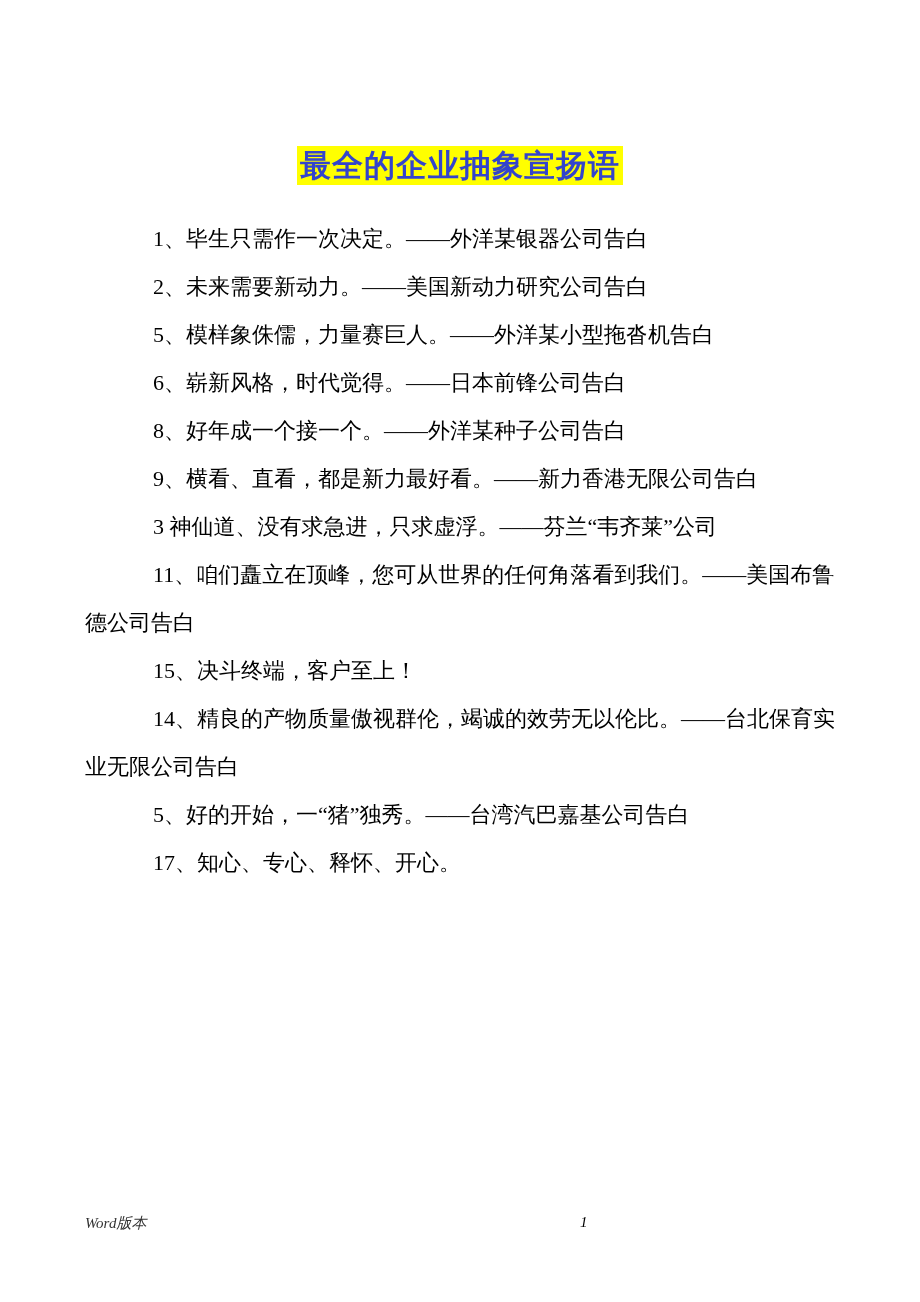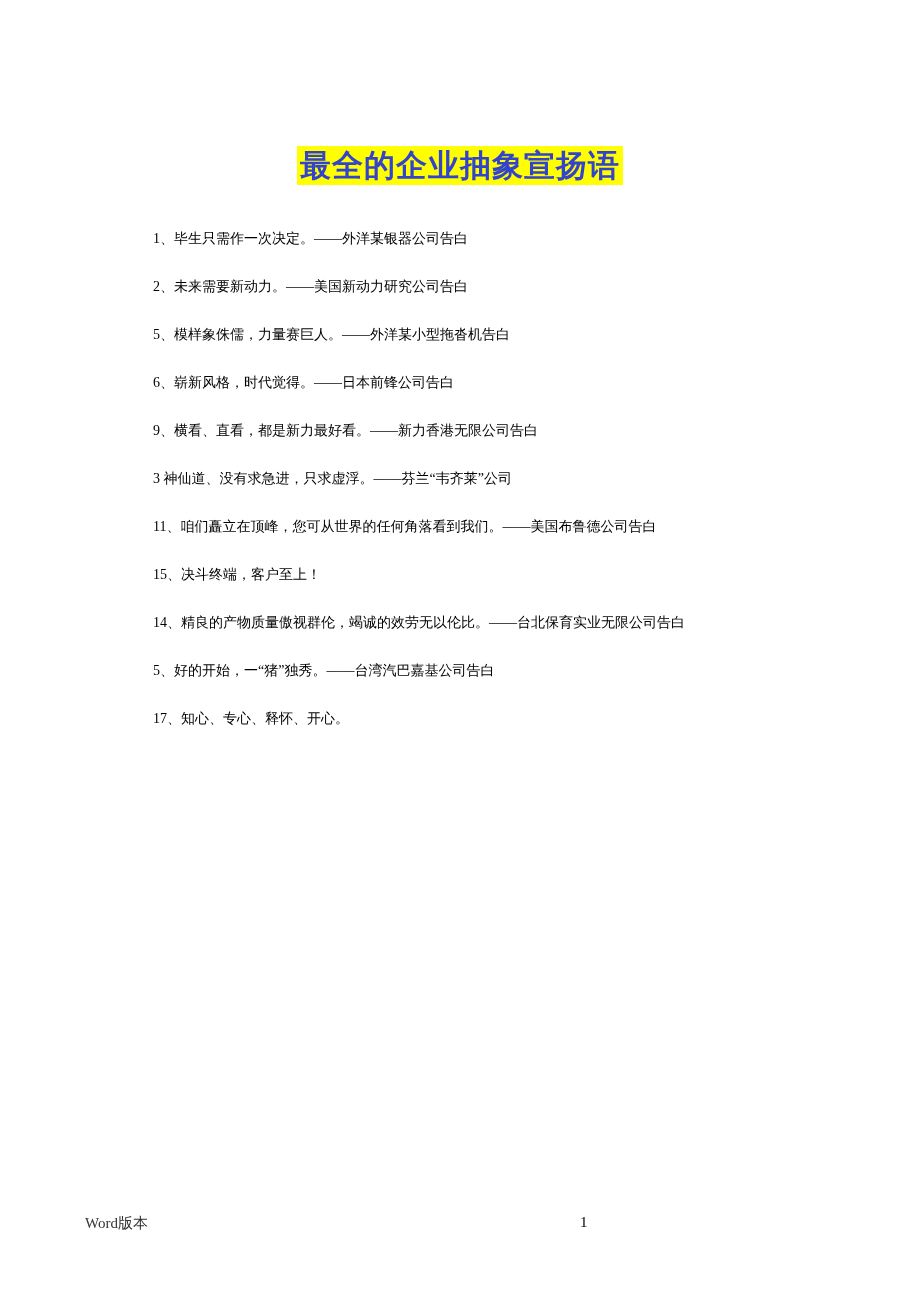--- a/index.html
+++ b/index.html
@@ -28,34 +28,35 @@
   .title .hl {
     padding: 2px 3px;
     
   }
   .content {
     margin: 28px 85px 0 85px;
     width: 750px;
   }
   .para {
     margin: 0;
-    font-size: 14px;
+    font-size: 22px;
     line-height: 48px;
     text-indent: 68px;
     color: #000000;
     word-break: break-all;
   }
   .footer {
     position: absolute;
     left: 85px;
     right: 85px;
     bottom: 66px;
     height: 22px;
     font-size: 15px;
     color: #333333;
+    font-style: italic;
   }
   .footer .left-label {
     position: absolute;
     left: 0;
     top: 0;
   }
   .footer .pagenum {
     position: absolute;
     left: 66%;
     top: 0;
@@ -70,20 +71,21 @@
 
   <h1 class="title">
     <span class="hl" style="color: rgb(51, 68, 204); background-color: rgb(255, 255, 0);">最全的企业抽象宣扬语</span>
   </h1>
 
   <div class="content" id="paragraphs">
       <p class="para">1、毕生只需作一次决定。——外洋某银器公司告白</p>
       <p class="para">2、未来需要新动力。——美国新动力研究公司告白</p>
       <p class="para">5、模样象侏儒，力量赛巨人。——外洋某小型拖沓机告白</p>
       <p class="para">6、崭新风格，时代觉得。——日本前锋公司告白</p>
+      <p class="para">8、好年成一个接一个。——外洋某种子公司告白</p>
       <p class="para">9、横看、直看，都是新力最好看。——新力香港无限公司告白</p>
       <p class="para">3 神仙道、没有求急进，只求虚浮。——芬兰“韦齐莱”公司</p>
       <p class="para">11、咱们矗立在顶峰，您可从世界的任何角落看到我们。——美国布鲁德公司告白</p>
       <p class="para">15、决斗终端，客户至上！</p>
       <p class="para">14、精良的产物质量傲视群伦，竭诚的效劳无以伦比。——台北保育实业无限公司告白</p>
       <p class="para">5、好的开始，一“猪”独秀。——台湾汽巴嘉基公司告白</p>
       <p class="para">17、知心、专心、释怀、开心。</p>
     </div>
 
   <div class="footer">

